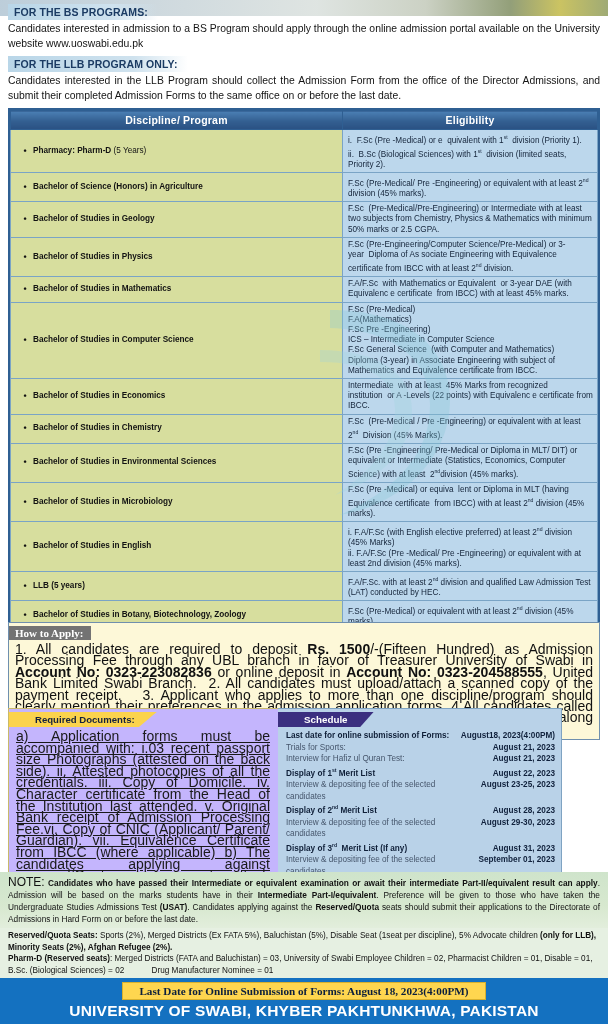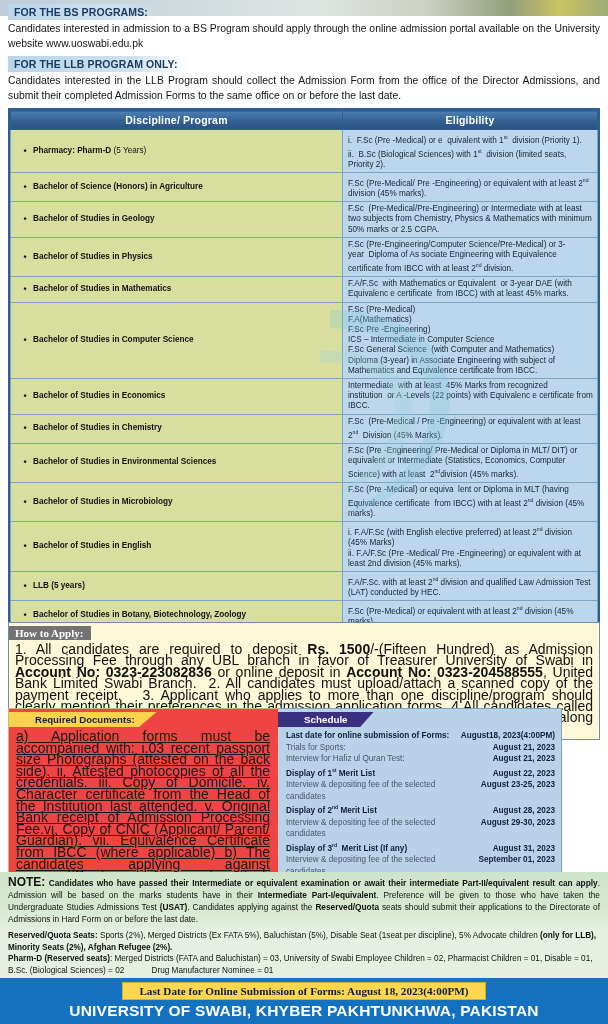--- a/index.html
+++ b/index.html
@@ -94,21 +94,21 @@
     padding:1px 8px 1px 6px;
     margin:0;
   }
   .howto-text{
     padding:3px 6px 4px 6px;
     font-size:14px; line-height:11.4px; text-align:justify; color:#111;
   }
 
   
   .cols{ position:absolute; left:8px; width:592px; display:flex; }
-  .col-left{ width:270px; background:#ef4444; border:1px solid #c9b96a; border-right:none;}
+  .col-left{ width:270px; background:#c4b5fd; border:1px solid #c9b96a; border-right:none;}
   .col-right{ width:284px; background:#b9d2e8; border:1px solid #7fa3c2; border-left:none;}
   .tag-yellow{
     display:inline-block; background:#fbd34d; color:#14213d;
     font-size:9.6px; font-weight:bold;
     padding:2px 22px 2px 26px;
     clip-path:polygon(0 0, 100% 0, 88% 100%, 0% 100%);
   }
   .tag-purple{
     display:inline-block; background:#3b2f7f; color:#ffffff;
     font-size:9.8px; font-weight:bold;
@@ -131,21 +131,21 @@
   .sched-note{ font-size:8.2px; line-height:11.4px; font-style:italic; color:#233044; padding-top:1px;}
   .sched-note b{ font-style:italic; }
 
   
   .note-box{
     position:absolute; left:0; width:608px;
     background:linear-gradient(180deg,#cfe4cb 0%,#d7e8cf 60%,#e2eedc 100%);
     padding:4px 8px 3px 8px;
   }
   .note-text{ font-size:8.3px; line-height:12px; text-align:justify; color:#111; }
-  .note-text .big{ font-size:12px; font-weight:bold; }
+  .note-text .big{ font-size:12px; font-weight:normal; }
 
   .quota-box{
     position:absolute; left:0; width:608px;
     background:#e6f0e2;
     padding:2px 8px 2px 8px;
   }
   .quota-line{ font-size:8.2px; line-height:11.6px; color:#111; }
 
   
   .footer{

